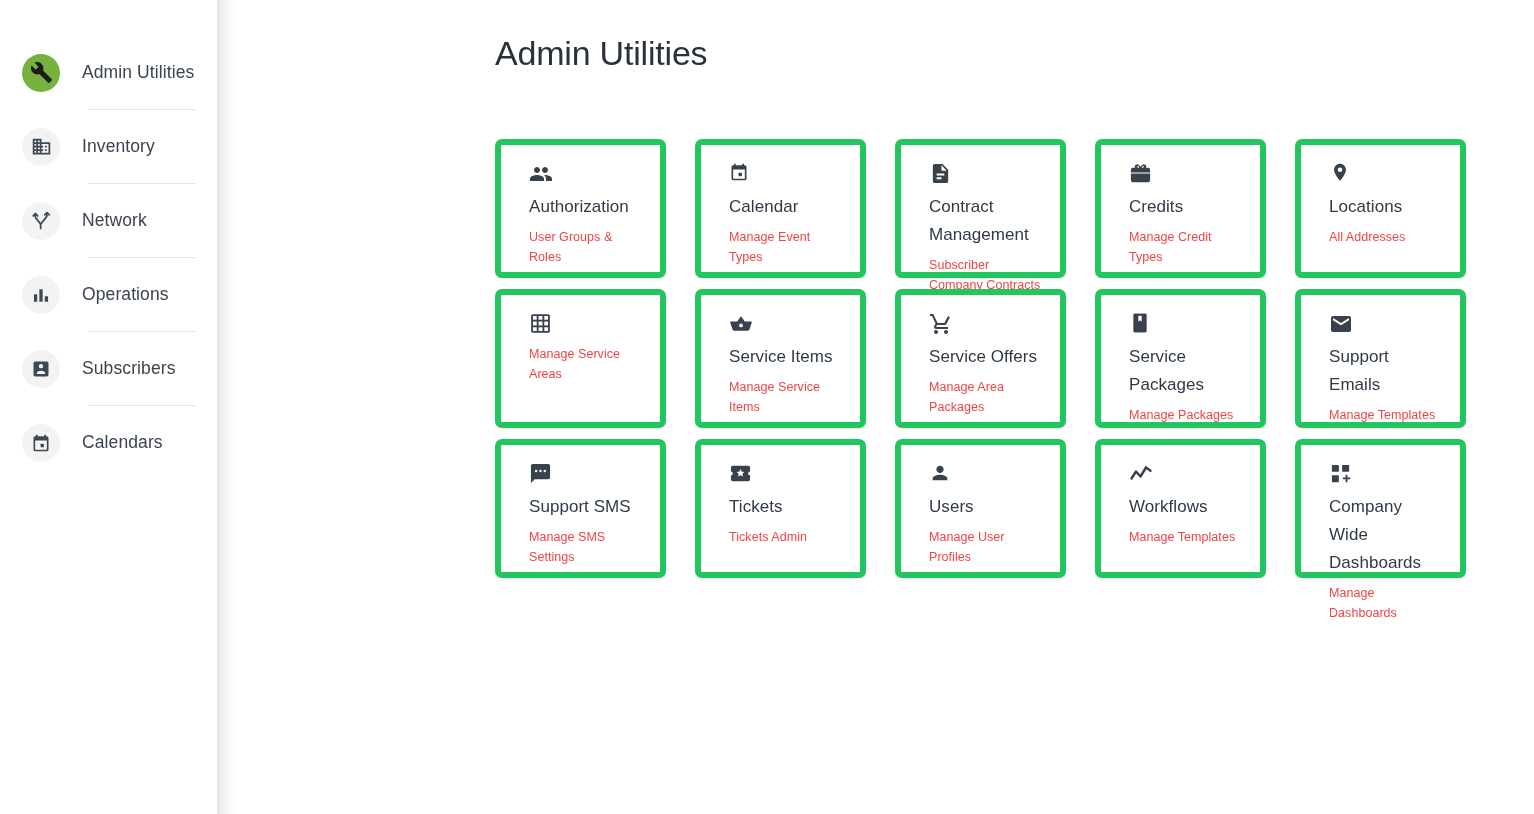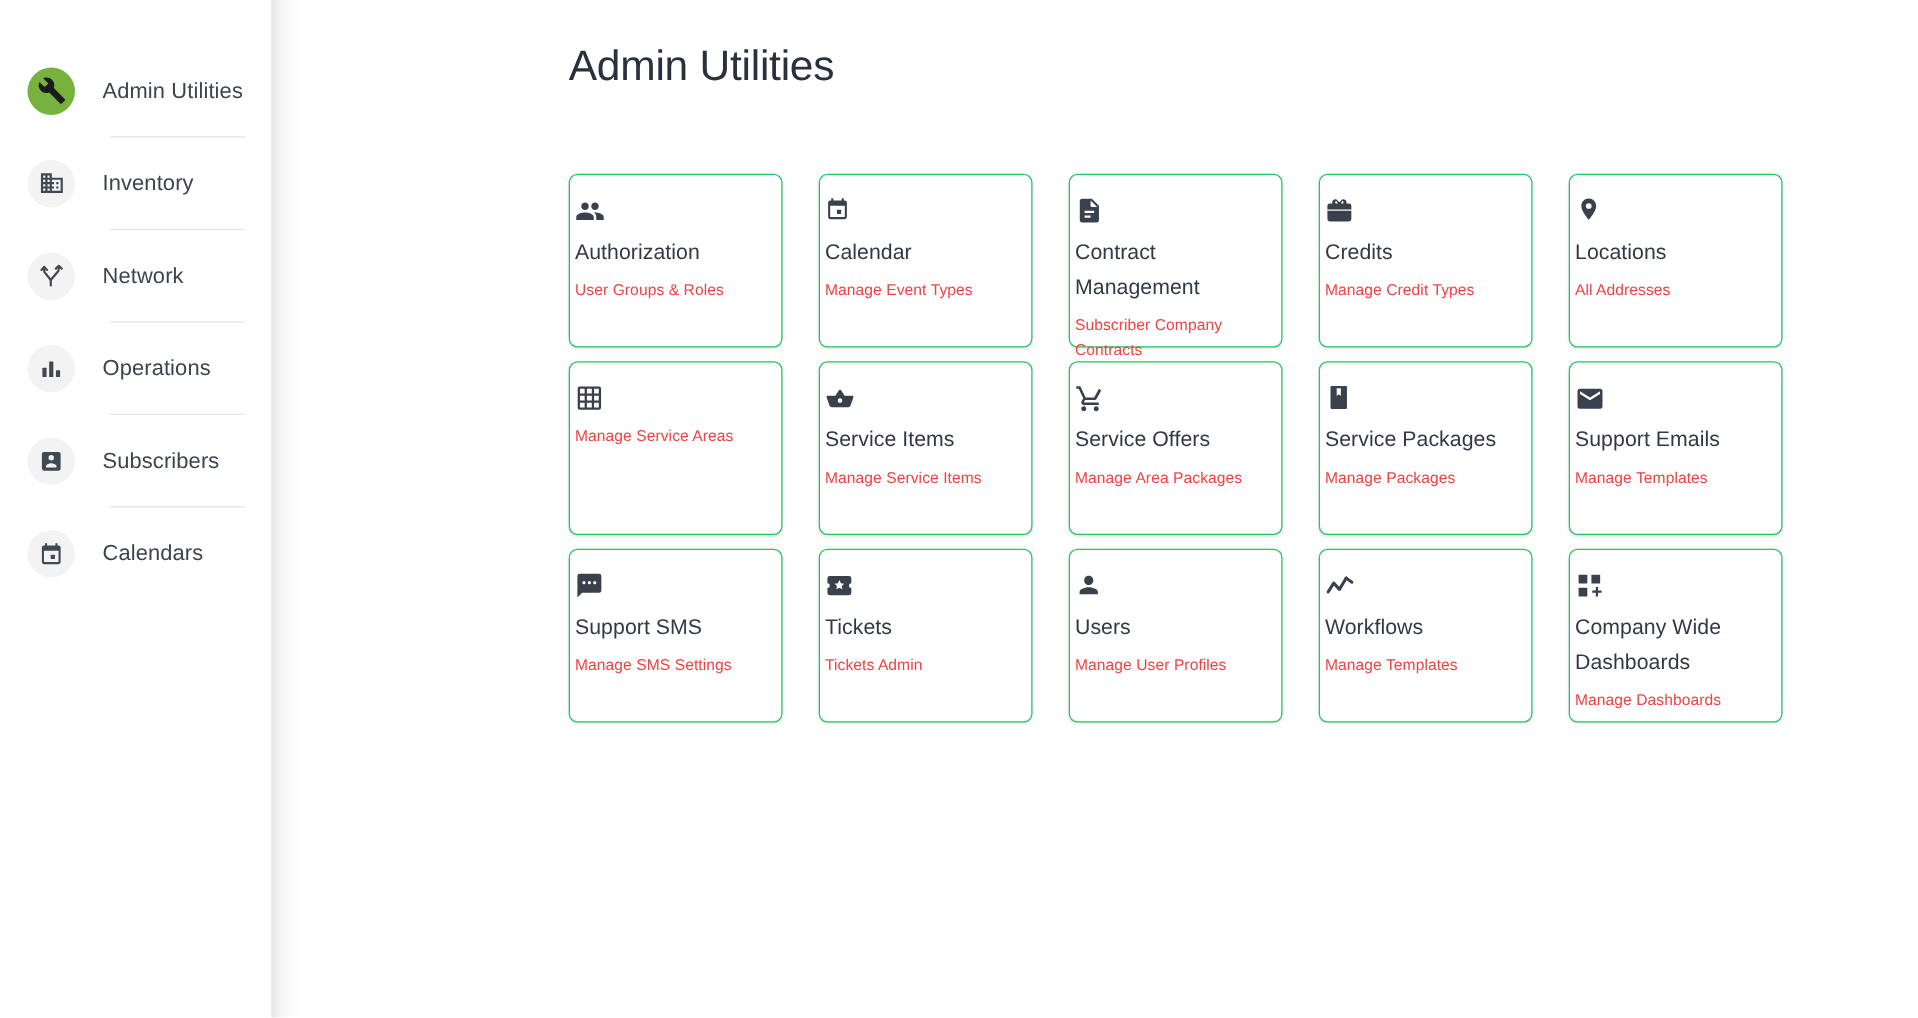--- a/index.html
+++ b/index.html
@@ -2,21 +2,21 @@
 <html><head>
 <meta charset="utf-8">
 <style>
   * { box-sizing: border-box; margin: 0; padding: 0; }
   html, body {
     width: 1534px; height: 814px;
     background: #ffffff;
     font-family: "Liberation Sans", sans-serif;
     overflow: hidden;
   }
-  #app { position: relative; width: 1534px; height: 590px; display: flex; }
+  #app { position: relative; width: 1534px; height: 590px; display: flex; gap: 40px; }
 
   
   .sidebar {
     position: relative;
     width: 217px;
     height: 814px;
     background: #ffffff;
     flex: 0 0 217px;
     padding-top: 36px;
     z-index: 5;
@@ -83,24 +83,24 @@
     grid-template-columns: repeat(5, 171px);
     column-gap: 29px;
     row-gap: 11px;
     width: 1029px;
   }
   .card {
     position: relative;
     width: 171px;
     height: 139px;
     background: #ffffff;
-    border: 1px solid #22c55e;
+    border: 6px solid #22c55e;
     border-radius: 7px;
     box-shadow: 0 1px 3px rgba(0,0,0,0.055), 0 1px 1px rgba(0,0,0,0.035);
-    padding: 17px 18px 0 4px;
+    padding: 17px 18px 0 28px;
     cursor: pointer;
     overflow: visible;
   }
   .card-icon {
     color: #39414d;
     height: 26px;
     display: block;
     margin-bottom: 5px;
   }
   .card-icon svg { display: block; }

